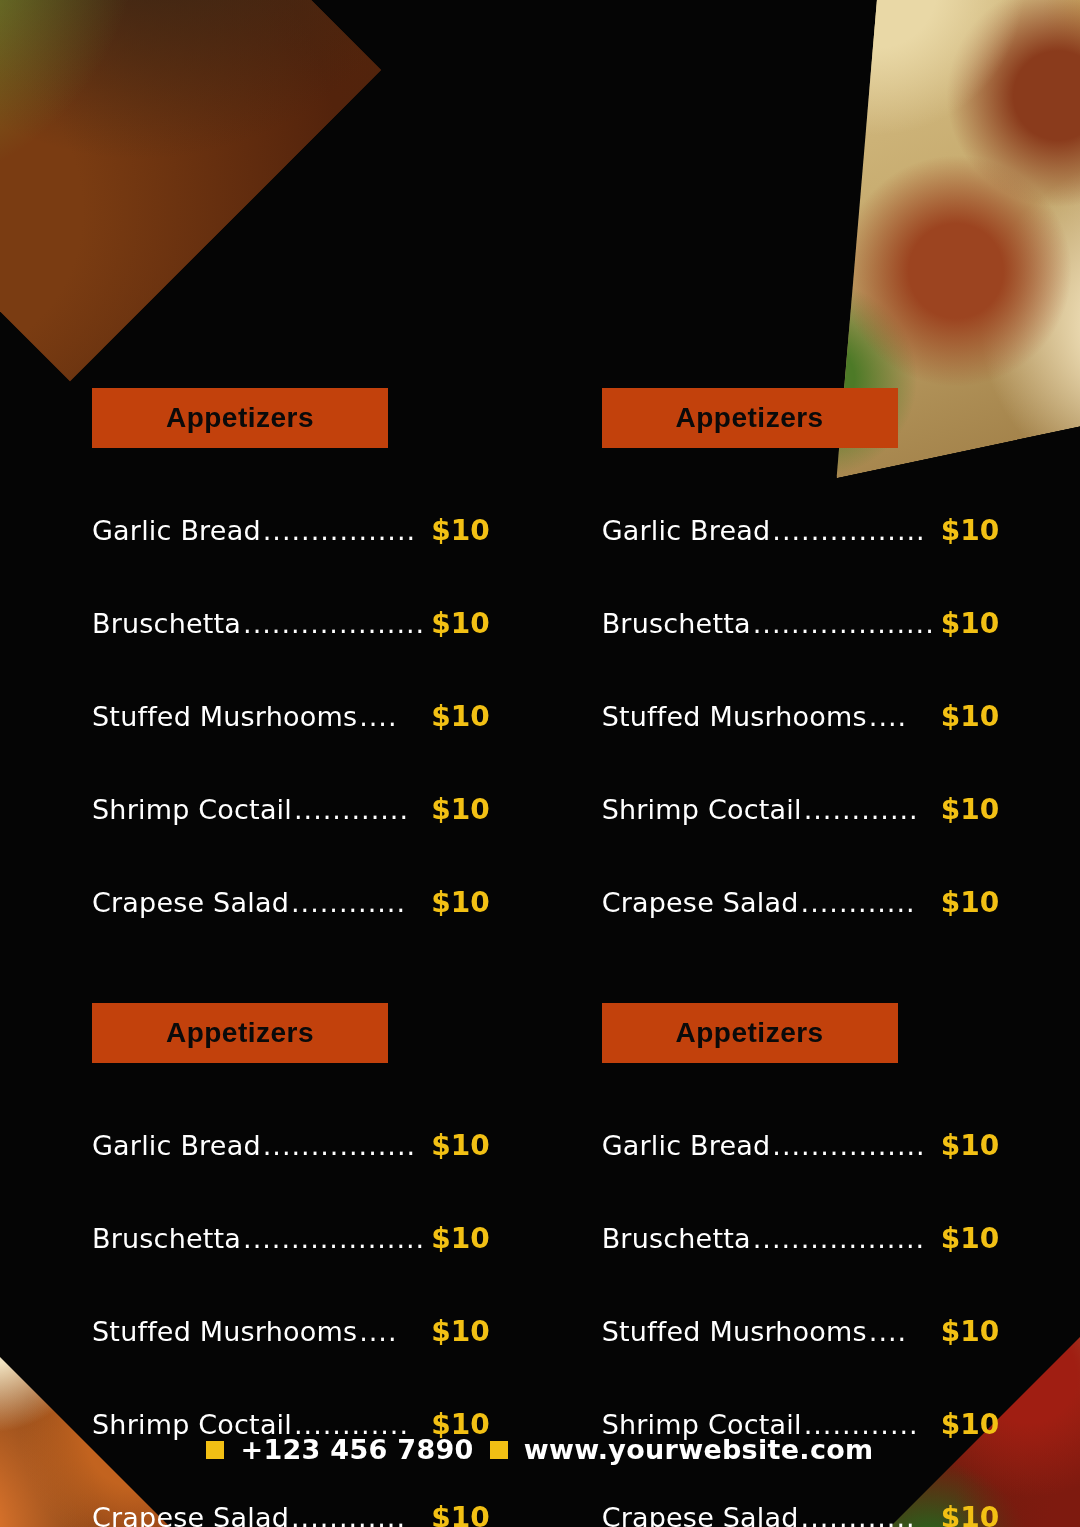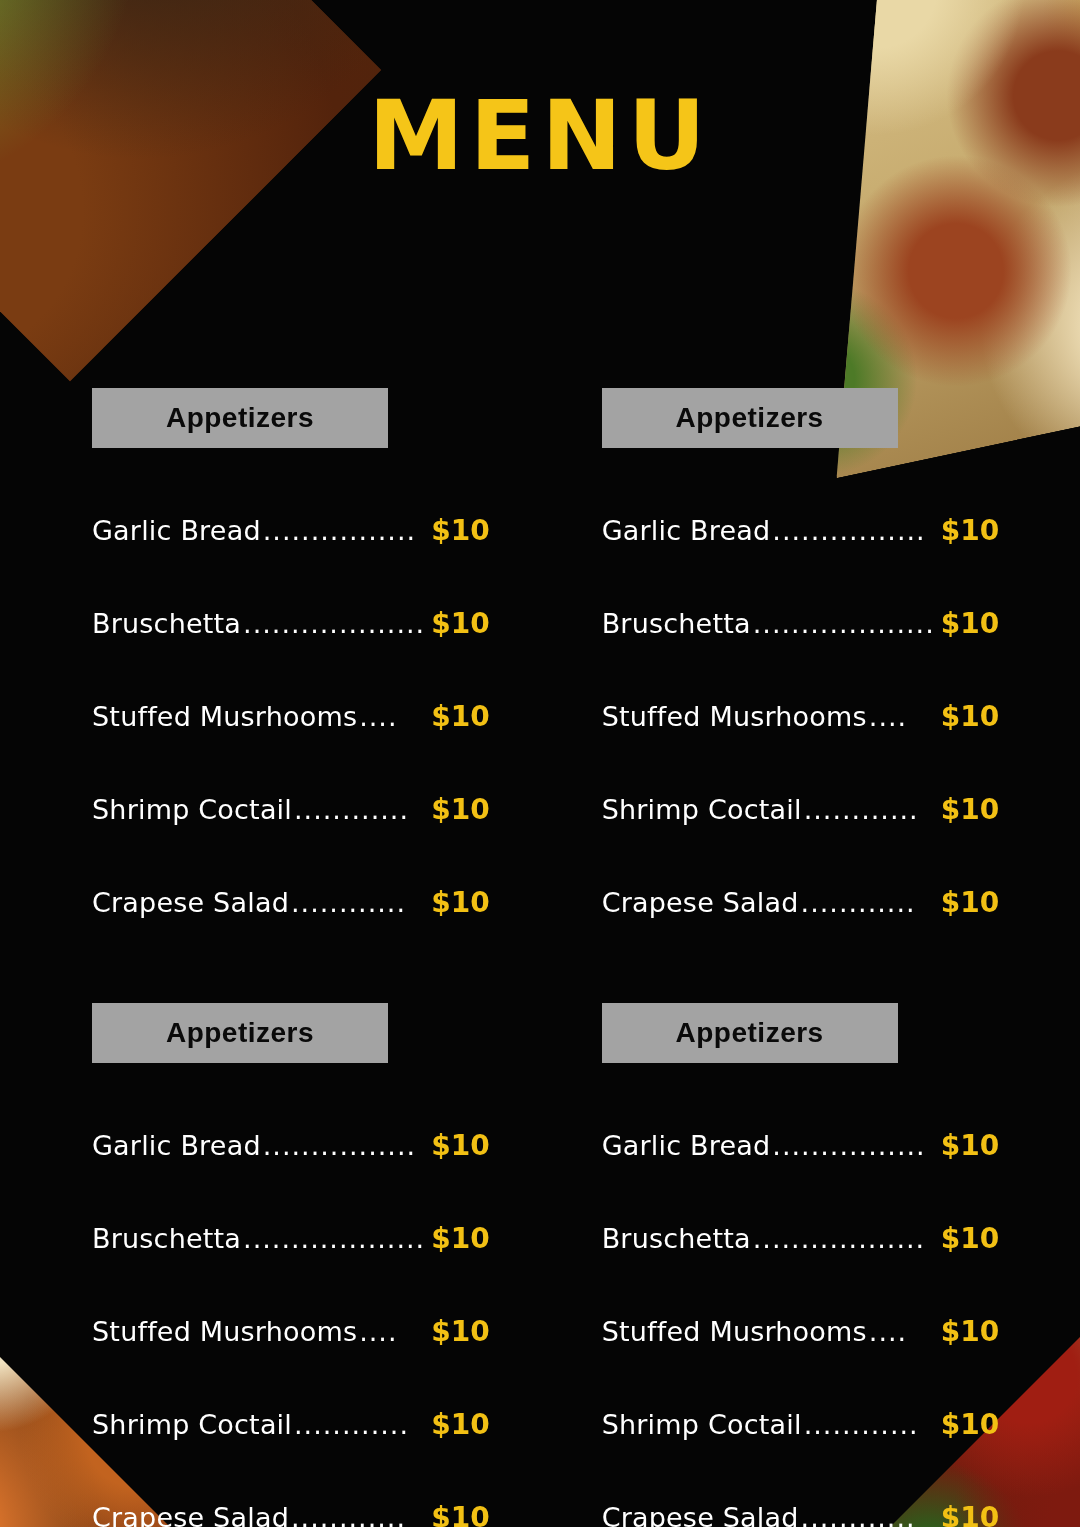--- a/index.html
+++ b/index.html
@@ -143,21 +143,21 @@
     display: grid;
     grid-template-columns: 1fr 1fr;
     column-gap: 112px;
     row-gap: 60px;
     padding: 0 92px;
     z-index: 5;
   }
 
   .section-heading {
     display: inline-block;
-    background: #a3a3a3;
+    background: #c2410c;
     color: #0A0A0A;
     font-size: 28px;
     font-weight: bold;
     padding: 14px 0;
     width: 296px;
     text-align: center;
     letter-spacing: 0.5px;
   }
 
   .items {
@@ -240,21 +240,20 @@
     <div class="photo"></div>
   </div>
   <div class="corner corner-bl">
     <div class="photo"></div>
   </div>
   <div class="corner corner-br">
     <div class="photo"></div>
   </div>
 
   <div class="header">
-    <div class="menu-title">MENU</div>
   </div>
 
   <div class="menu-grid">
 
     <div class="section col-a">
       <div class="section-heading">Appetizers</div>
       <div class="items">
         <div class="item">
           <span class="item-name">Garlic Bread</span>
           <span class="dots">................</span>
@@ -371,14 +370,20 @@
         <div class="item">
           <span class="item-name">Crapese Salad</span>
           <span class="dots">............</span>
           <span class="item-price">$10</span>
         </div>
       </div>
     </div>
 
   </div>
 
+  <div class="footer">
+    <span class="sq"></span>
+    <span class="footer-text">+123 456 7890</span>
+    <span class="sq"></span>
+    <span class="footer-text">www.yourwebsite.com</span>
+  </div>
 
 </div>
 
 </body></html>

